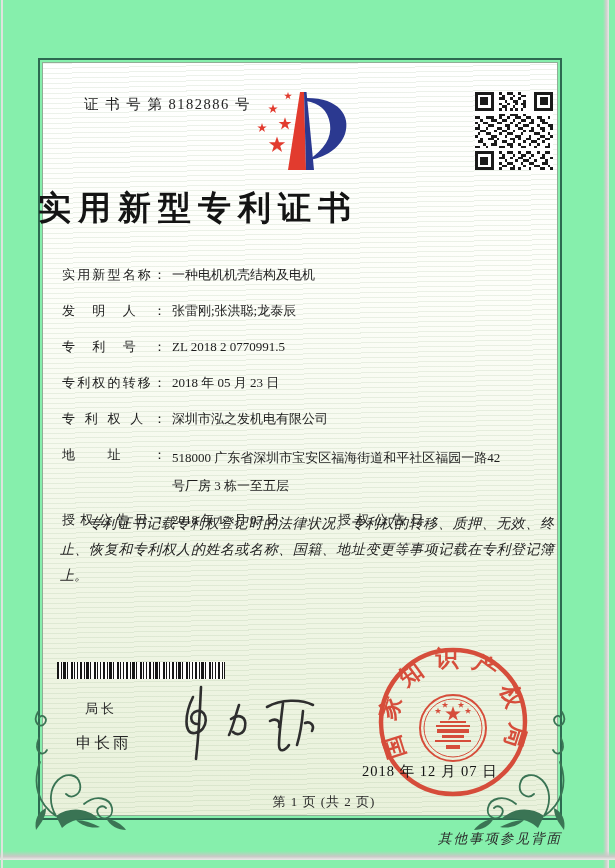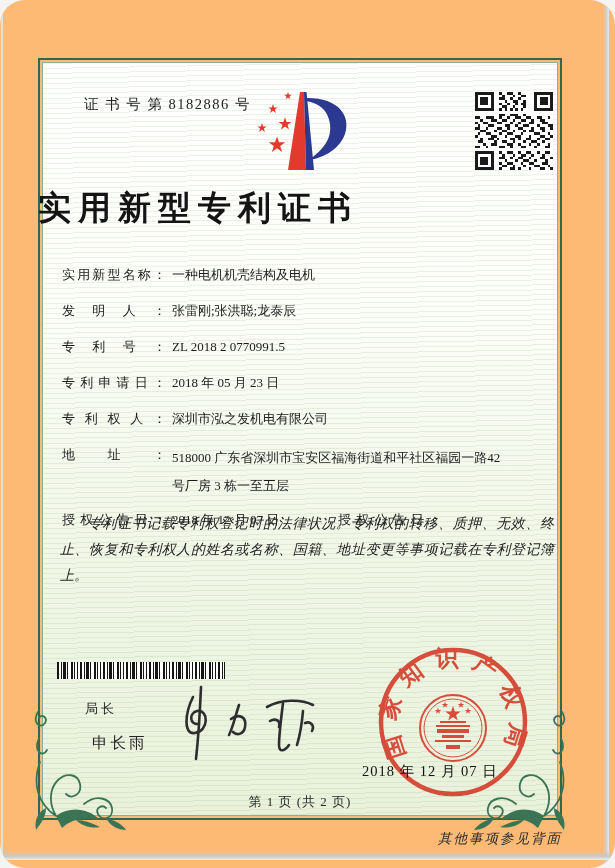--- a/index.html
+++ b/index.html
@@ -1,17 +1,17 @@
 <!DOCTYPE html>
 <html><head>
 <meta charset="utf-8">
 <style>
   html,body{margin:0;padding:0;background:#f4f4f2;}
-  .paper{position:relative;width:615px;height:868px;background:#fdba74;overflow:hidden;
-         font-family:"Liberation Serif","DejaVu Serif",serif;color:#1c1c1c;border-radius:25px;}
+  .paper{position:relative;width:615px;height:868px;background:#86efac;overflow:hidden;
+         font-family:"Liberation Serif","DejaVu Serif",serif;color:#1c1c1c;}
   
   .edge-right{position:absolute;top:0;right:6px;width:6px;height:100%;
       background:linear-gradient(90deg,rgba(0,0,0,0) 0,#cfcfcc 55%,#e9e9e6 100%);}
   .edge-bottom{position:absolute;left:0;top:851px;width:100%;height:9px;
       background:linear-gradient(180deg,rgba(0,0,0,0) 0,#c9c9c6 60%,#ececea 100%);}
   .edge-left{position:absolute;top:0;left:1px;width:2px;height:100%;background:#dfe3dd;}
   
   .frame{position:absolute;left:38px;top:58px;width:524px;height:762px;
          border:2px solid #2d6950;box-sizing:border-box;}
   .frame-inner{position:absolute;inset:2px;border:1px solid #8fae96;
@@ -32,26 +32,26 @@
          font-style:italic;text-align:justify;color:#232323;}
   .paras p{margin:0;text-indent:2em;}
   .barcode{left:57px;top:662px;width:168px;height:17px;
       background:repeating-linear-gradient(90deg,
         #151515 0 2px,#fdfdfb 2px 4px,#151515 4px 5px,#fdfdfb 5px 6px,
         #151515 6px 9px,#fdfdfb 9px 10px,#151515 10px 11px,#fdfdfb 11px 14px,
         #151515 14px 16px,#fdfdfb 16px 17px,#151515 17px 18px,#fdfdfb 18px 20px,
         #151515 20px 21px,#fdfdfb 21px 23px);}
   .director-title{left:85px;top:700px;font-size:13px;letter-spacing:3px;
         font-family:Liberation Mono, monospace;color:#262626;}
-  .director-name{left:92px;top:733px;font-size:15.5px;letter-spacing:3px;
+  .director-name{left:76px;top:733px;font-size:15.5px;letter-spacing:3px;
         font-family:"Liberation Sans","DejaVu Sans",sans-serif;color:#262626;}
   .sig{left:155px;top:683px;}
   .seal{left:375px;top:644px;}
   .seal-date{left:362px;top:762px;width:160px;font-size:14.5px;color:#141414;letter-spacing:1px;}
-  .page-num{left:38px;top:793px;width:524px;text-align:center;font-size:13px;color:#2a2a2a;letter-spacing:1px;}
+  .page-num{left:38px;top:793px;width:524px;text-align:center;font-size:13px;color:#2a2a2a;letter-spacing:1px;padding-left:24px;}
   .back-note{left:38px;top:830px;width:524px;text-align:right;font-size:13.5px;font-style:italic;color:#2a2a2a;letter-spacing:2px;}
   .qr{left:475px;top:92px;}
   .logo{left:243px;top:86px;}
   .orn-l{left:20px;top:710px;}
   .orn-r{left:462px;top:710px;transform:scaleX(-1);}
 </style>
 </head>
 <body>
 
 <div class="paper">
@@ -107,21 +107,21 @@
     </div>
     <div class="frow">
       <span class="flabel">发明人：</span>
       <span class="fvalue">张雷刚;张洪聪;龙泰辰</span>
     </div>
     <div class="frow">
       <span class="flabel">专利号：</span>
       <span class="fvalue">ZL 2018 2 0770991.5</span>
     </div>
     <div class="frow">
-      <span class="flabel">专利申请日：</span>
+      <span class="flabel">专利权的转移：</span>
       <span class="fvalue">2018 年 05 月 23 日</span>
     </div>
     <div class="frow">
       <span class="flabel">专利权人：</span>
       <span class="fvalue">深圳市泓之发机电有限公司</span>
     </div>
     <div class="frow" style="margin-bottom:9px;">
       <span class="flabel">地址：</span>
       <span class="fvalue addr-value">518000 广东省深圳市宝安区福海街道和平社区福园一路42 号厂房 3 栋一至五层</span>
     </div>

